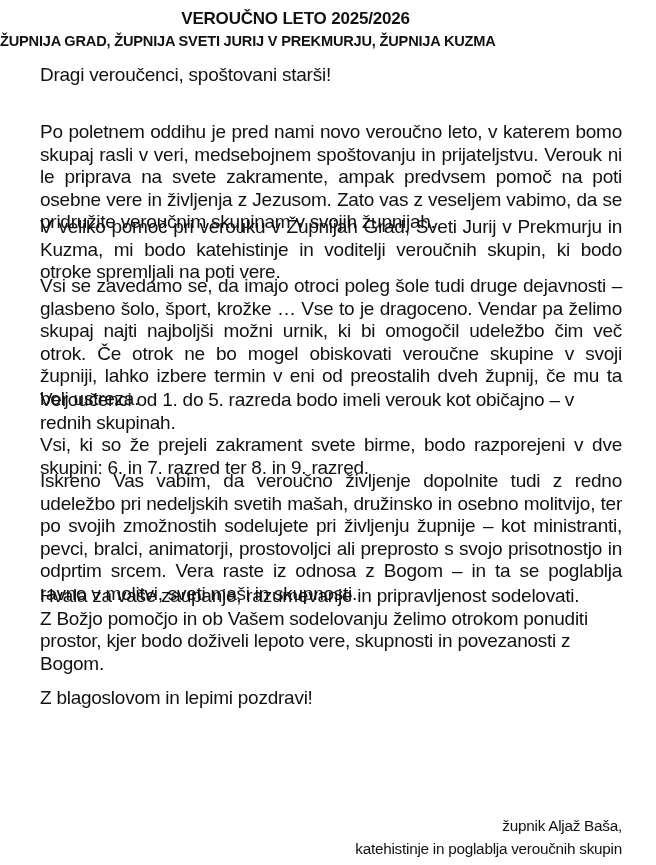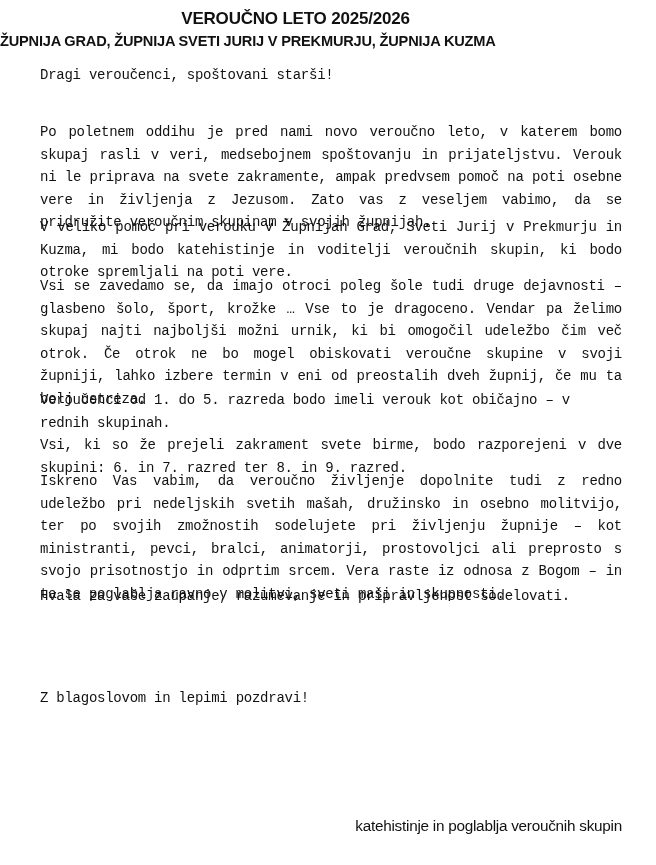--- a/index.html
+++ b/index.html
@@ -34,25 +34,24 @@
       text-align: left;
       font-weight: bold;
       font-size: 14.6px;
       line-height: 18px;
       letter-spacing: -0.2px;
     }
     .para {
       position: absolute;
       left: 40px;
       width: 582px;
-      font-size: 14px;
+      font-size: 19px;
       line-height: 22.6px;
       letter-spacing: -0.25px;
       margin: 0;
-      font-family: Liberation Mono, monospace;
     }
     .justify {
       text-align: justify;
     }
     .line {
       display: block;
     }
     .signature {
       position: absolute;
       right: 34px;
@@ -81,19 +80,21 @@
 
 <div class="para" style="top:389px;">
   <span class="line">Veroučenci od 1. do 5. razreda bodo imeli verouk kot običajno – v rednih skupinah.</span>
   <span class="line justify" style="text-align:justify;">Vsi, ki so že prejeli zakrament svete birme, bodo razporejeni v dve skupini: 6. in  7. razred ter 8. in 9. razred.</span>
 </div>
 
 <p class="para justify" style="top:470px;">Iskreno Vas vabim, da veroučno življenje dopolnite tudi z redno udeležbo pri nedeljskih svetih mašah, družinsko in osebno molitvijo, ter po svojih zmožnostih sodelujete pri življenju župnije – kot ministranti, pevci, bralci, animatorji, prostovoljci ali preprosto s svojo prisotnostjo in odprtim srcem. Vera raste iz odnosa z Bogom – in ta se poglablja ravno v molitvi, sveti maši in skupnosti.</p>
 
 <div class="para" style="top:585px;">
   <span class="line">Hvala za vaše zaupanje, razumevanje in pripravljenost sodelovati.</span>
+  <span class="line">Z Božjo pomočjo in ob Vašem sodelovanju želimo otrokom ponuditi prostor, kjer bodo doživeli lepoto vere, skupnosti in povezanosti z Bogom.</span>
 </div>
 
 <p class="para" style="top:687px;">Z blagoslovom in lepimi pozdravi!</p>
 
 <div class="signature">
+  <span class="line">župnik Aljaž Baša,</span>
   <span class="line">katehistinje in poglablja veroučnih skupin</span>
 </div>
 
 </body></html>

